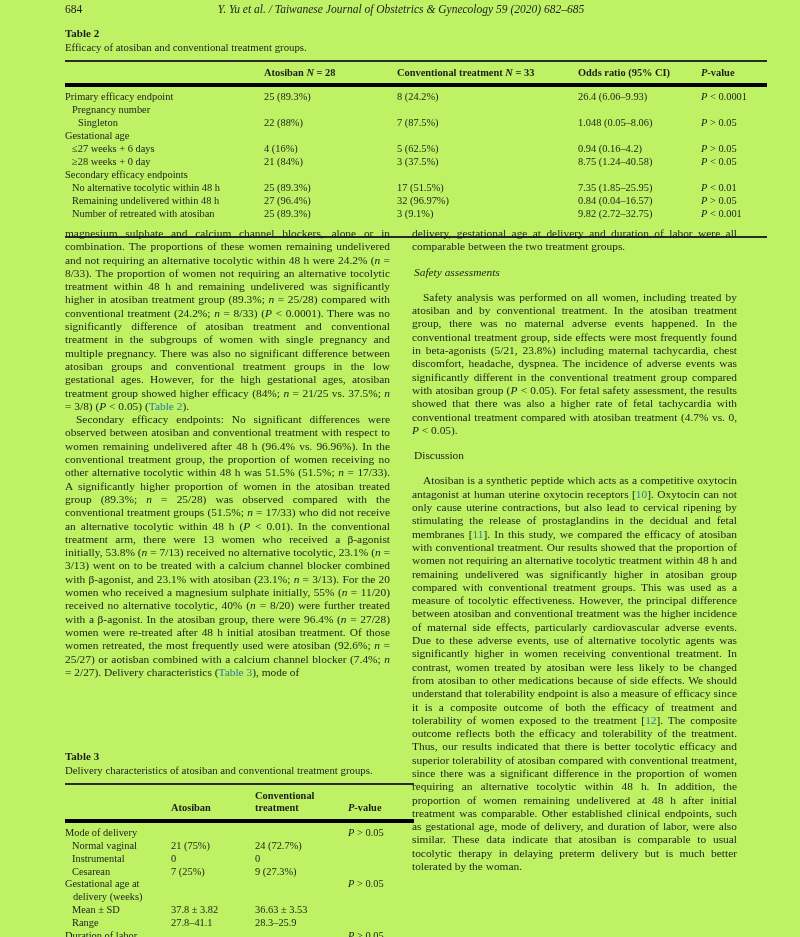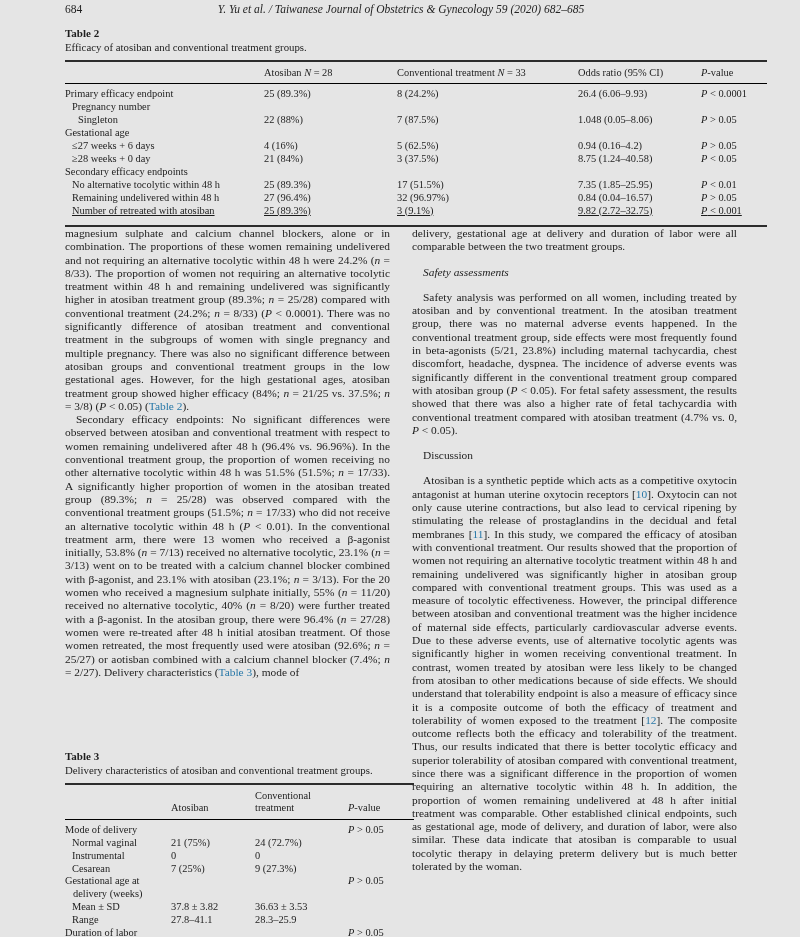--- a/index.html
+++ b/index.html
@@ -1,55 +1,55 @@
 <!DOCTYPE html>
 <html><head>
 <meta charset="utf-8">
 <style>
   html,body{margin:0;padding:0;background:#fff;}
   .page{
-    position:relative;width:800px;height:937px;overflow:hidden;background:#e5e5e5;
+    position:relative;width:800px;height:937px;overflow:hidden;background:#bef264;
     color:#1d1d1d;font-family:"Liberation Serif","DejaVu Serif",serif;
   }
   
   .pg-header{position:absolute;top:3px;left:65px;width:672px;height:15px;font-size:11.5px;}
   .pg-num{position:absolute;left:0;top:0;font-style:normal;}
   .running-title{display:block;text-align:center;font-style:italic;color:#232323;}
 
   
   .t2-block{position:absolute;left:65px;top:27px;width:672px;}
   .t3-block{position:absolute;left:65px;top:750px;width:325px;}
   .tbl-label{font-weight:bold;font-size:11px;margin:0 0 2px 0;}
   .tbl-caption{font-size:10.8px;margin:0 0 7px 0;color:#222;}
 
   table.datatable{border-collapse:collapse;border-top:2px solid #2c2c2c;border-bottom:2px solid #2c2c2c;
     font-size:10.4px;color:#1d1d1d;table-layout:fixed;}
   .t2-block table{width:672px;}
   .t3-block table{width:325px;}
-  .datatable th{font-weight:normal;text-align:left;vertical-align:bottom;
-    padding:5px 6px 4px 0;border-bottom:1px solid #000000;line-height:12.4px;}
+  .datatable th{font-weight:bold;text-align:left;vertical-align:bottom;
+    padding:5px 6px 4px 0;border-bottom:4px solid #000000;line-height:12.4px;}
   .datatable td{padding:0 6px 0 0;line-height:12.9px;vertical-align:top;white-space:normal;}
   .datatable tbody tr:first-child td{padding-top:4px;}
-  .datatable tbody tr:last-child td{padding-bottom:8px;text-decoration:underline;}
+  .datatable tbody tr:last-child td{padding-bottom:16px;}
   .t2-block th:nth-child(1){width:193px;} .t2-block th:nth-child(2){width:127px;}
   .t2-block th:nth-child(3){width:175px;} .t2-block th:nth-child(4){width:117px;}
   .t2-block th:nth-child(5){width:60px;}
   .t3-block th:nth-child(1){width:100px;} .t3-block th:nth-child(2){width:78px;}
   .t3-block th:nth-child(3){width:87px;}  .t3-block th:nth-child(4){width:60px;}
   .datatable td.lbl{padding-left:8px;text-indent:-8px;}
   .datatable td.lbl.ind1{padding-left:15px;}
   .datatable td.lbl.ind2{padding-left:21px;}
 
   
   .col{position:absolute;width:325px;font-size:11.4px;line-height:13.3px;text-align:justify;color:#1d1d1d;}
   .col-left{left:65px;top:227px;height:518px;overflow:hidden;}
   .col-right{left:412px;top:227px;height:708px;overflow:hidden;}
   .col p{margin:0;text-indent:11px;}
   .col p.noindent{text-indent:0;}
-  h3.section{font-size:11.4px;line-height:13.3px;margin:12px 11px;font-weight:normal;}
+  h3.section{font-size:11.4px;line-height:13.3px;margin:12px 2px;font-weight:normal;}
   .sec-italic{font-style:italic;}
   .sec-bold{font-weight:bold;}
 
   .link{color:#2878a8;}
   i{font-style:italic;}
 </style>
 </head>
 <body>
 
 <div class="page">

